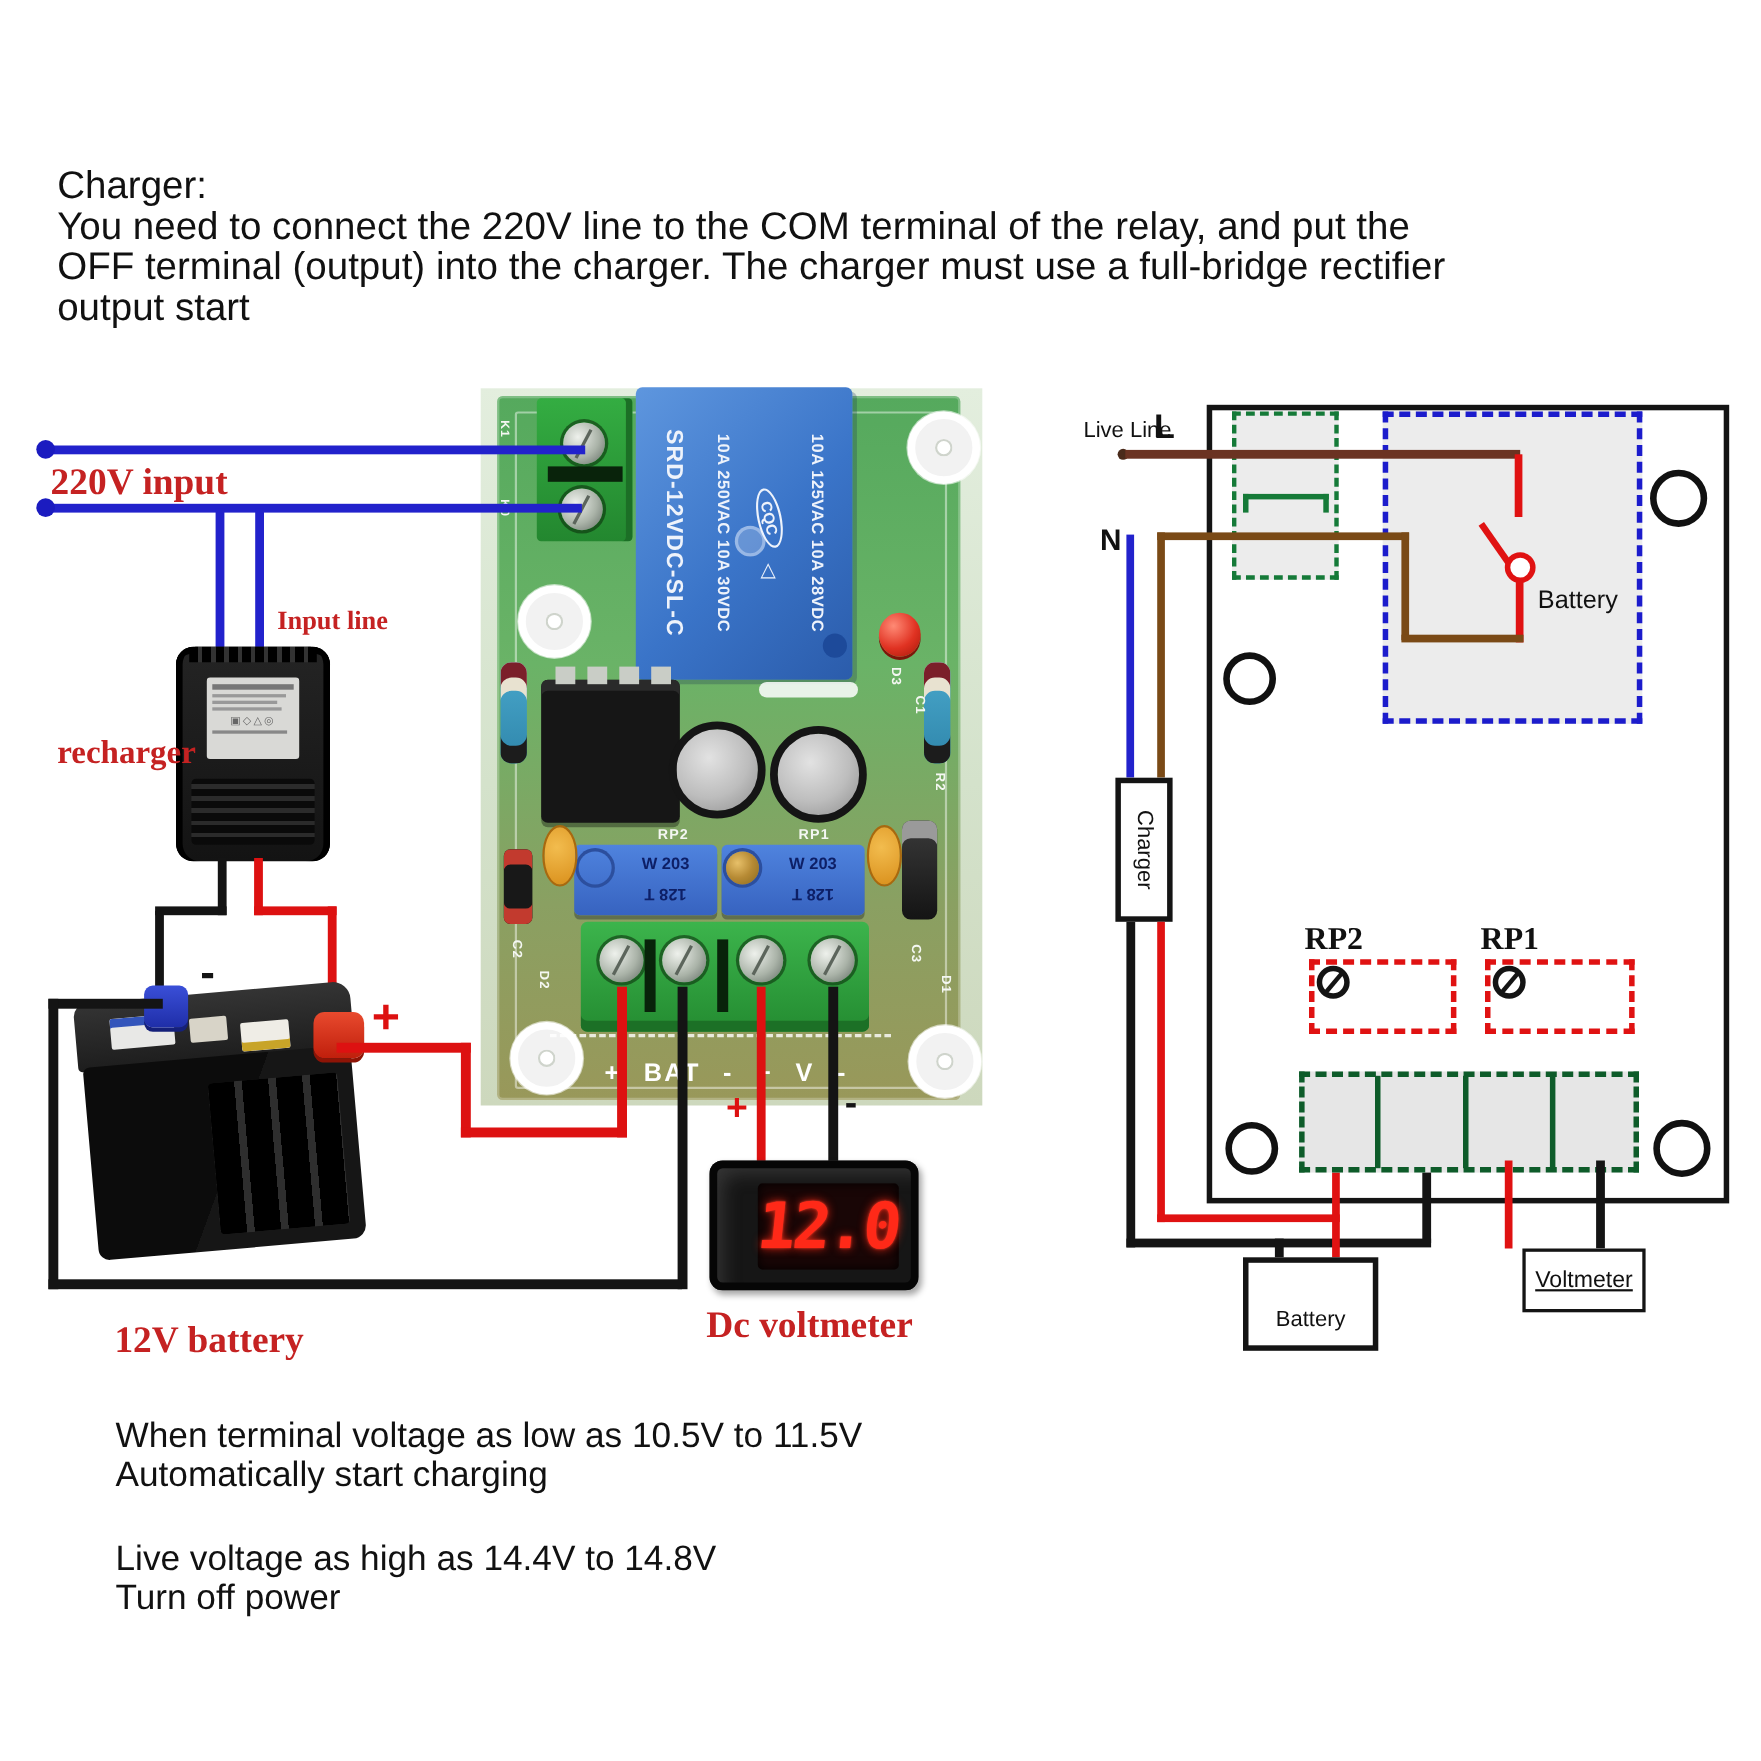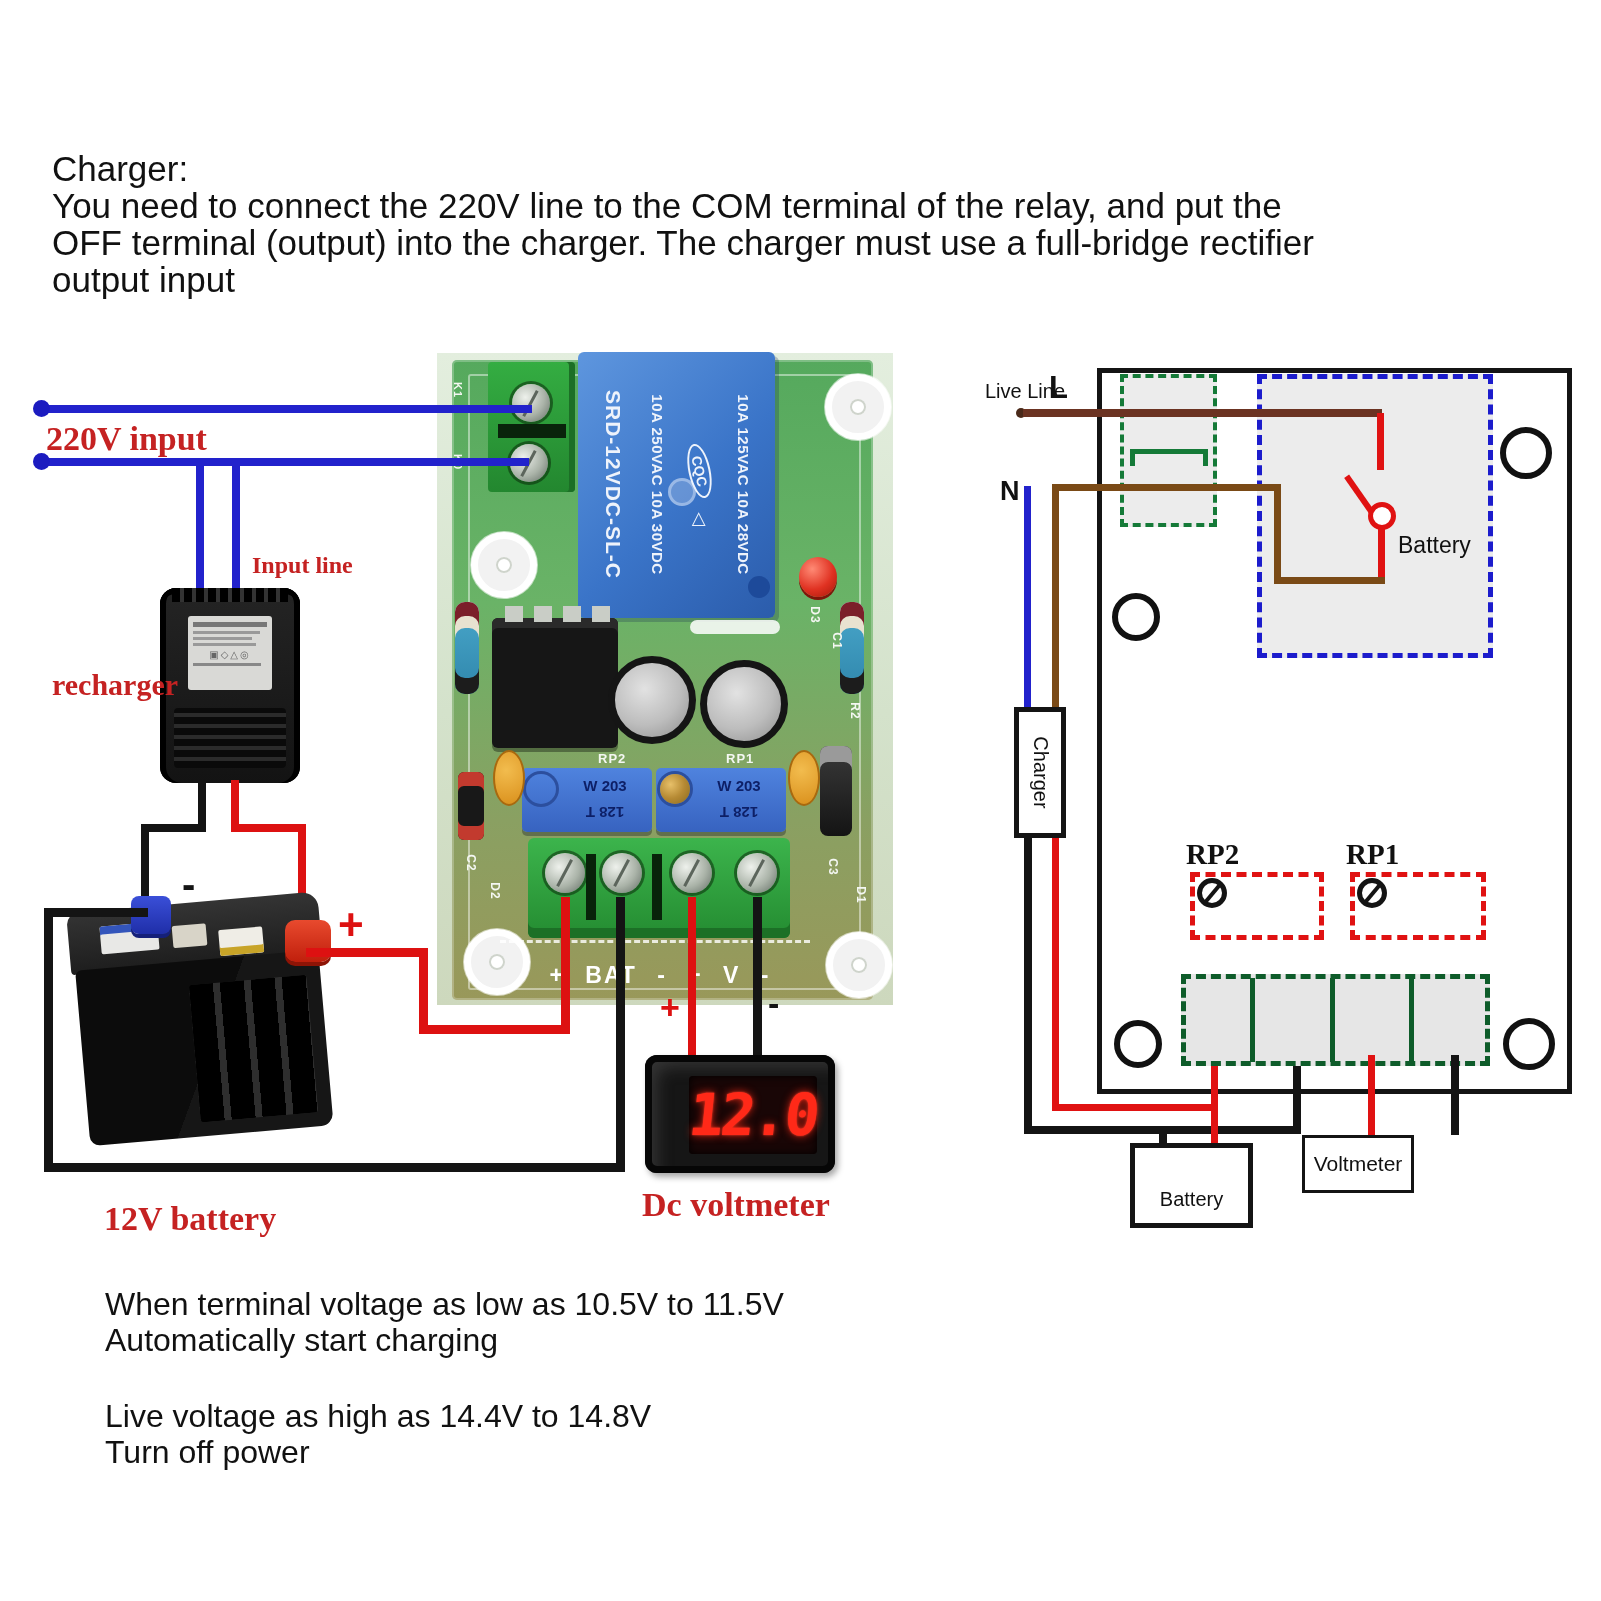--- a/index.html
+++ b/index.html
@@ -24,21 +24,21 @@
 </style>
 </head>
 <body>
 
 <div id="canvas">
 
   <div class="abs" style="left:52px;top:150px;width:1520px;font-size:35px;line-height:37px;">
     <div>Charger:</div>
     <div>You need to connect the 220V line to the COM terminal of the relay, and put the</div>
     <div>OFF terminal (output) into the charger. The charger must use a full-bridge rectifier</div>
-    <div>output input</div>
+    <div>output start</div>
   </div>
 
   <div class="abs" style="left:437px;top:353px;width:456px;height:652px;background:linear-gradient(180deg,#e3eede 0%,#d4e2cb 55%,#cdd8bd 100%);"></div>
 
   <div class="abs" style="left:452px;top:360px;width:421px;height:640px;border-radius:5px;background:linear-gradient(180deg,#55a95d 0%,#6ab367 38%,#8aa062 72%,#99985a 100%);box-shadow:inset 0 0 0 2px rgba(255,255,255,.25);"></div>
   <div class="abs" style="left:468px;top:374px;width:389px;height:612px;border:2px solid rgba(255,255,255,.45);border-radius:3px;"></div>
 
   <div class="hole" style="left:825px;top:374px;width:52px;height:52px;"></div>
   <div class="hole" style="left:471px;top:532px;width:52px;height:52px;"></div>
   <div class="hole" style="left:464px;top:929px;width:52px;height:52px;"></div>
@@ -247,21 +247,21 @@
   <div class="scr-hole" style="left:1500px;top:427px;width:40px;height:40px;"></div>
   <div class="scr-hole" style="left:1114px;top:1020px;width:36px;height:36px;"></div>
   <div class="scr-hole" style="left:1503px;top:1018px;width:40px;height:40px;"></div>
 
   <div class="wire" style="left:1368px;top:1055px;width:7px;height:80px;background:#e01212;"></div>
   <div class="wire" style="left:1451px;top:1055px;width:8px;height:80px;background:#141414;"></div>
 
   <div class="sch-box" style="left:1130px;top:1143px;width:123px;height:85px;border-width:5px;display:flex;align-items:flex-end;justify-content:center;padding-bottom:12px;">
     <span style="font-size:20px;">Battery</span>
   </div>
-  <div class="sch-box flexc" style="left:1302px;top:1135px;width:112px;height:58px;border-width:3px;">
+  <div class="sch-box flexc" style="left:1384px;top:1135px;width:112px;height:58px;border-width:3px;text-decoration:underline;">
     <span style="font-size:21px;">Voltmeter</span>
   </div>
 
   <div class="abs" style="left:105px;top:1286px;font-size:32px;line-height:36px;">
     <div>When terminal voltage as low as 10.5V to 11.5V</div>
     <div>Automatically start charging</div>
   </div>
   <div class="abs" style="left:105px;top:1398px;font-size:32px;line-height:36px;">
     <div>Live voltage as high as 14.4V to 14.8V</div>
     <div>Turn off power</div>

